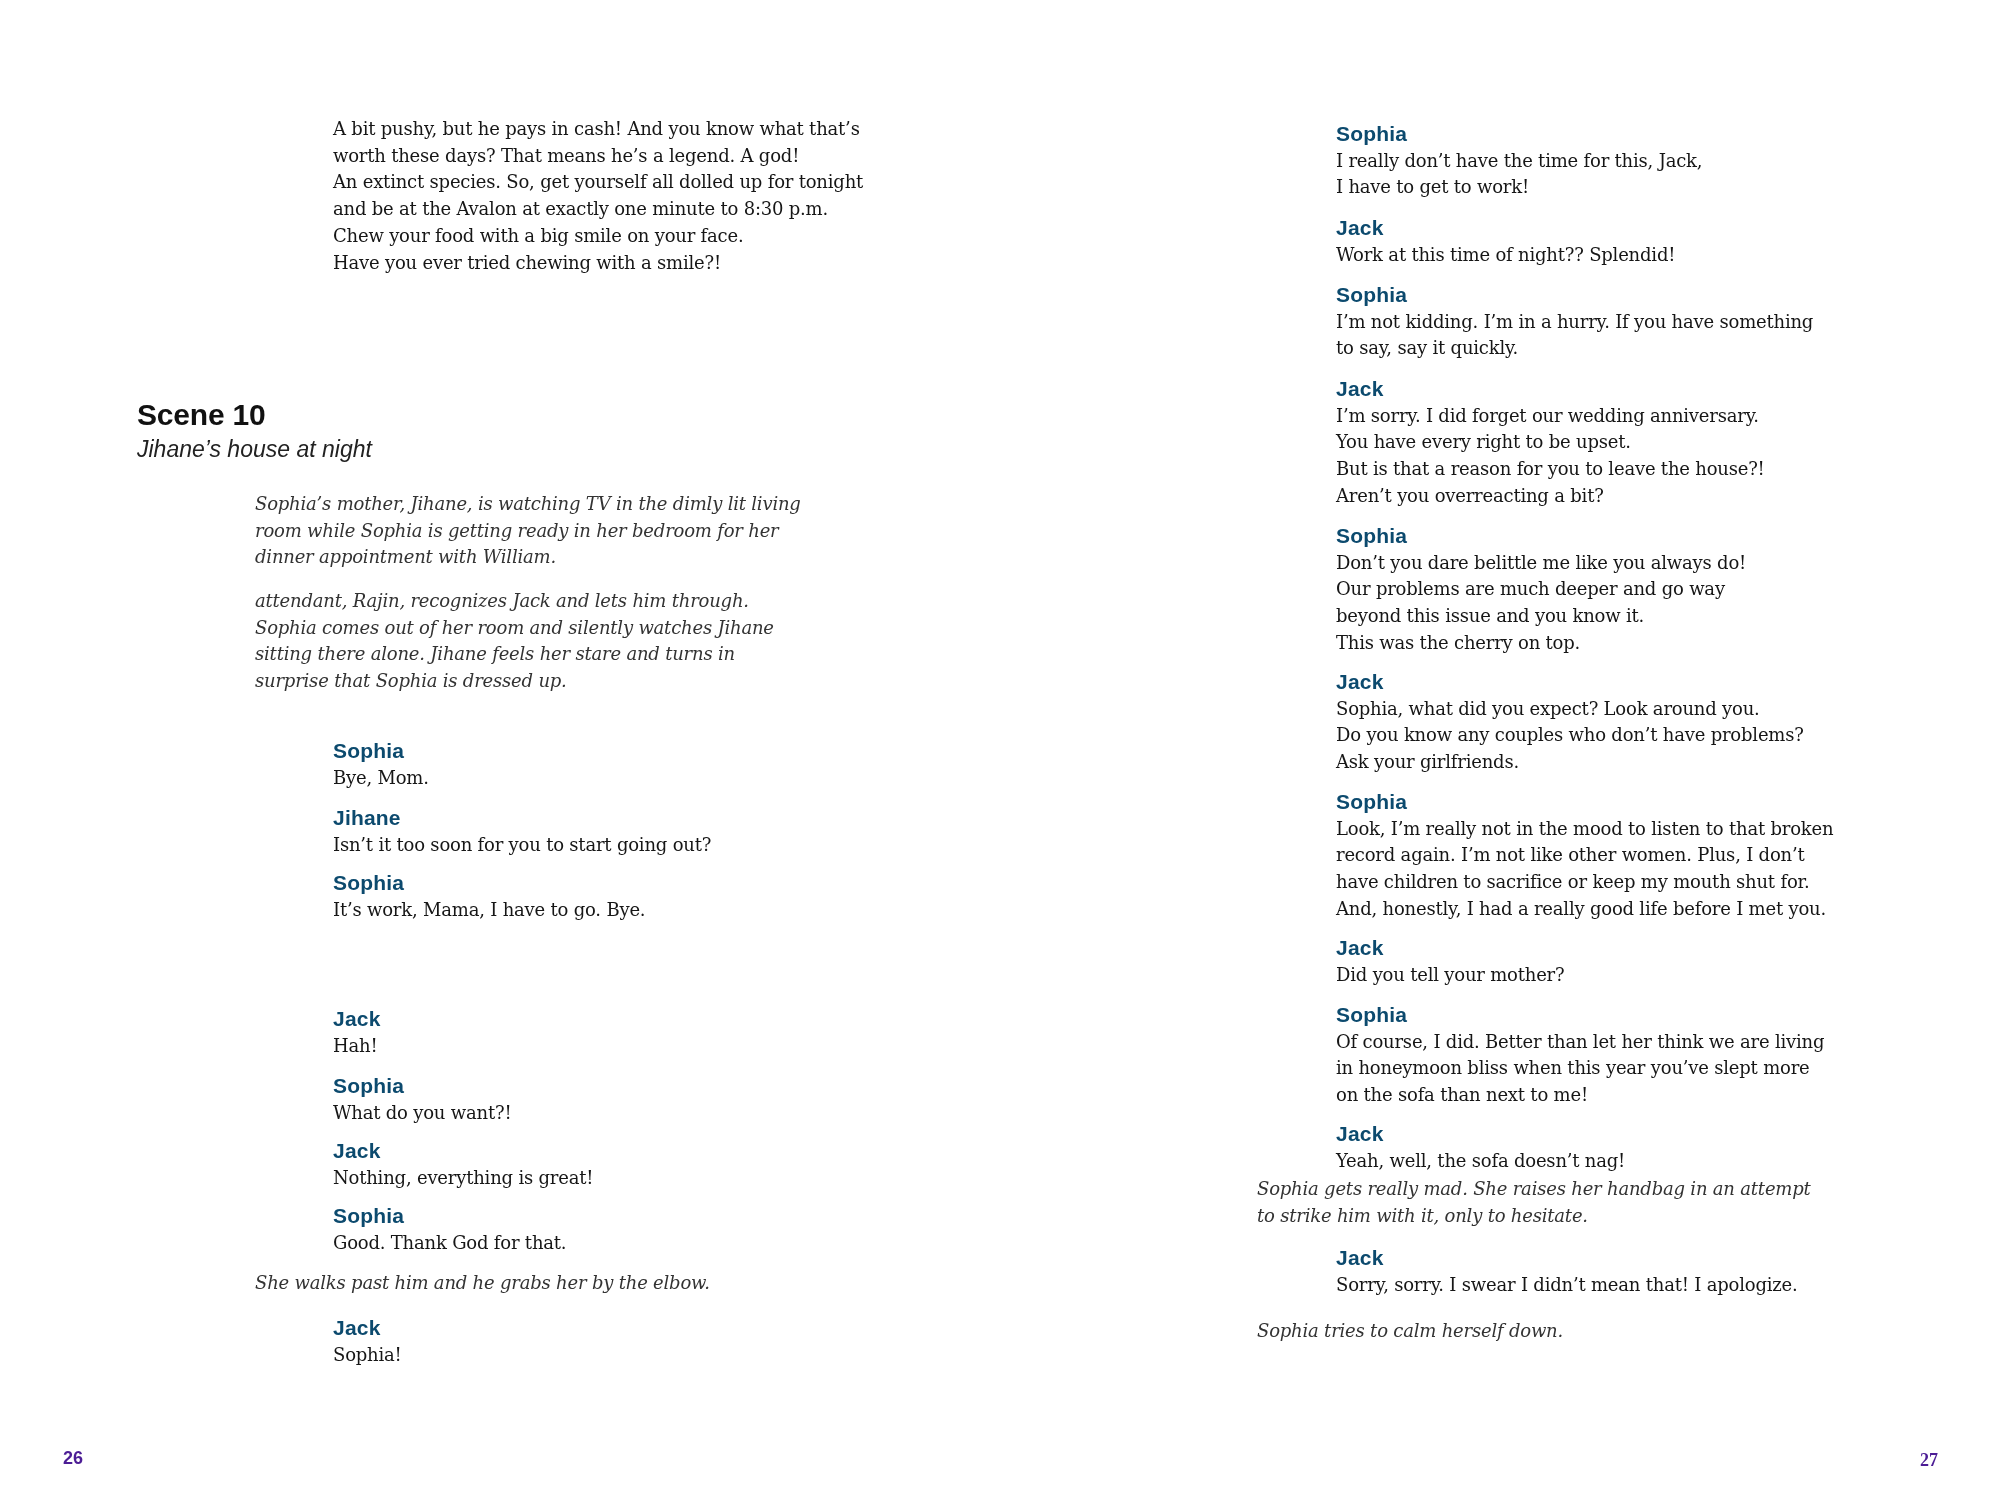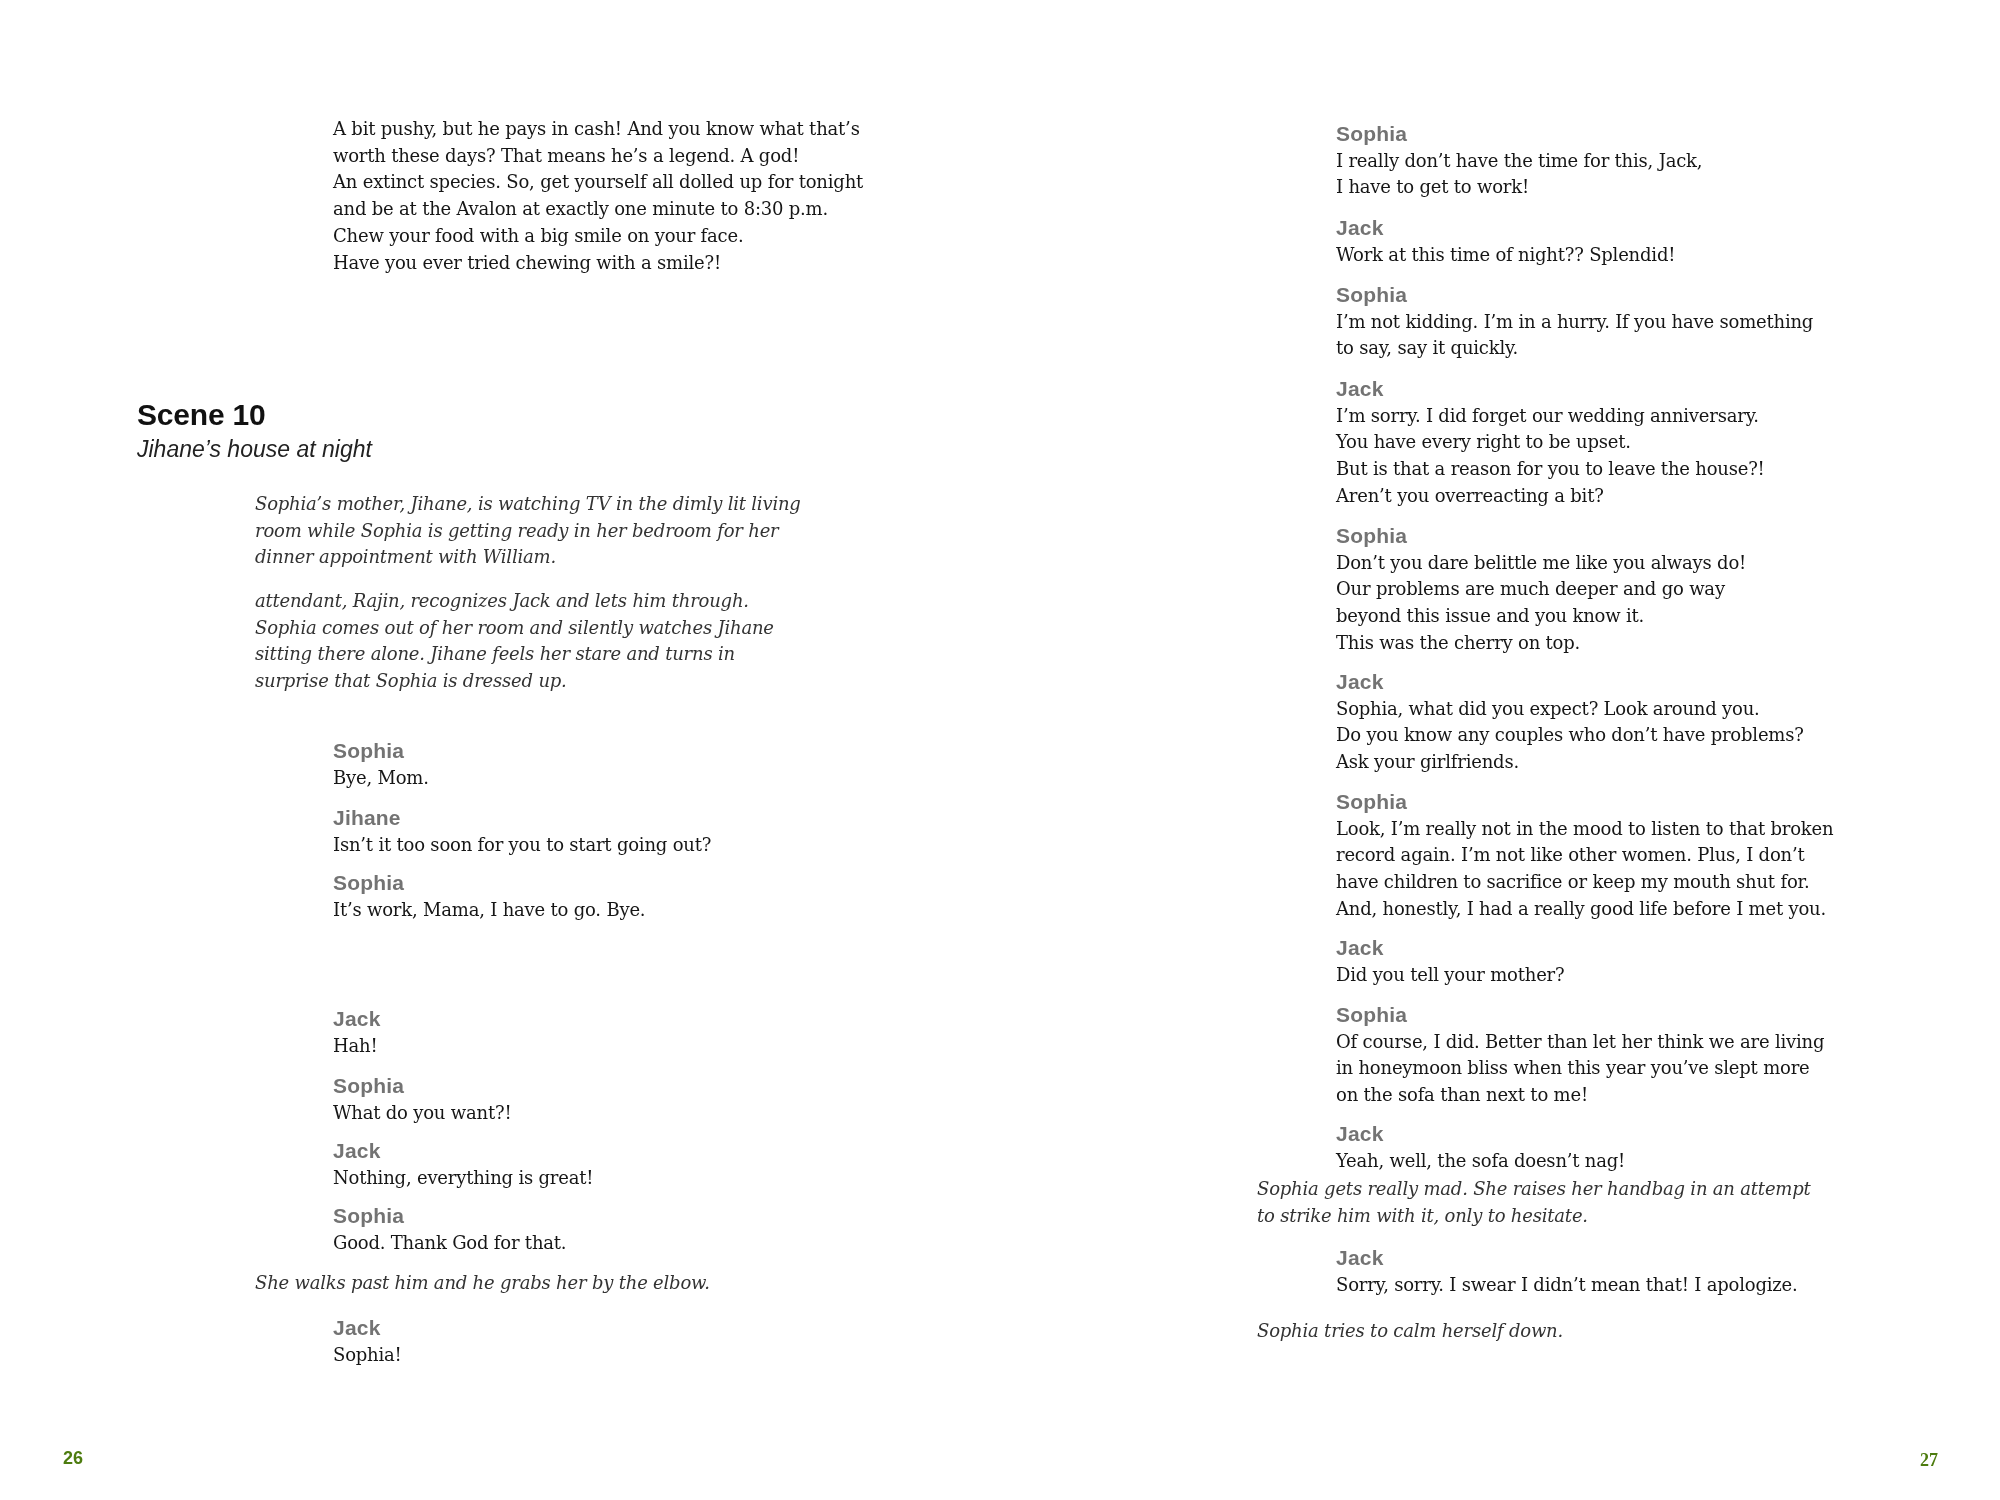--- a/index.html
+++ b/index.html
@@ -3,24 +3,24 @@
 <meta charset="utf-8">
 <style>
   html,body{margin:0;padding:0;}
   body{width:2000px;height:1500px;background:#ffffff;overflow:hidden;position:relative;
        font-family:"Liberation Sans",sans-serif;}
   #spread{position:absolute;left:0;top:0;width:2000px;height:1500px;background:#ffffff;}
   .page{position:absolute;left:0;top:0;width:1940px;height:1500px;}
   .block{position:absolute;white-space:nowrap;}
   .dialogue .line{font:18px/26.7px "DejaVu Serif",serif;color:#161616;letter-spacing:-0.2px;}
   .stage_direction .line{font:italic 18px/26.7px "DejaVu Serif",serif;color:#333333;letter-spacing:-0.2px;}
-  .character{font:700 21px/26.7px "Liberation Sans",sans-serif;color:#737373;letter-spacing:.2px;}
+  .character{font:700 21px/26.7px "Liberation Sans",sans-serif;color:#0c4a6e;letter-spacing:.2px;}
   .scene-title{font:700 30px/34px "Liberation Sans",sans-serif;color:#111111;letter-spacing:-.2px;}
   .scene-subtitle{font:italic 23px/30px "Liberation Sans",sans-serif;color:#222222;margin-top:2px;}
-  .page-number{position:absolute;font:700 18px/20px "Liberation Sans",sans-serif;color:#4d7c0f;}
+  .page-number{position:absolute;font:700 18px/20px "Liberation Sans",sans-serif;color:#4c1d95;}
 </style>
 </head>
 <body>
 
 <div id="spread">
     <div class="page">
       <div class="block dialogue" style="left: 333px; top: 116px;">
         <div class="line">A bit pushy, but he pays in cash! And you know what that’s</div>
         <div class="line">worth these days? That means he’s a legend. A god!</div>
         <div class="line">An extinct species. So, get yourself all dolled up for tonight</div>

